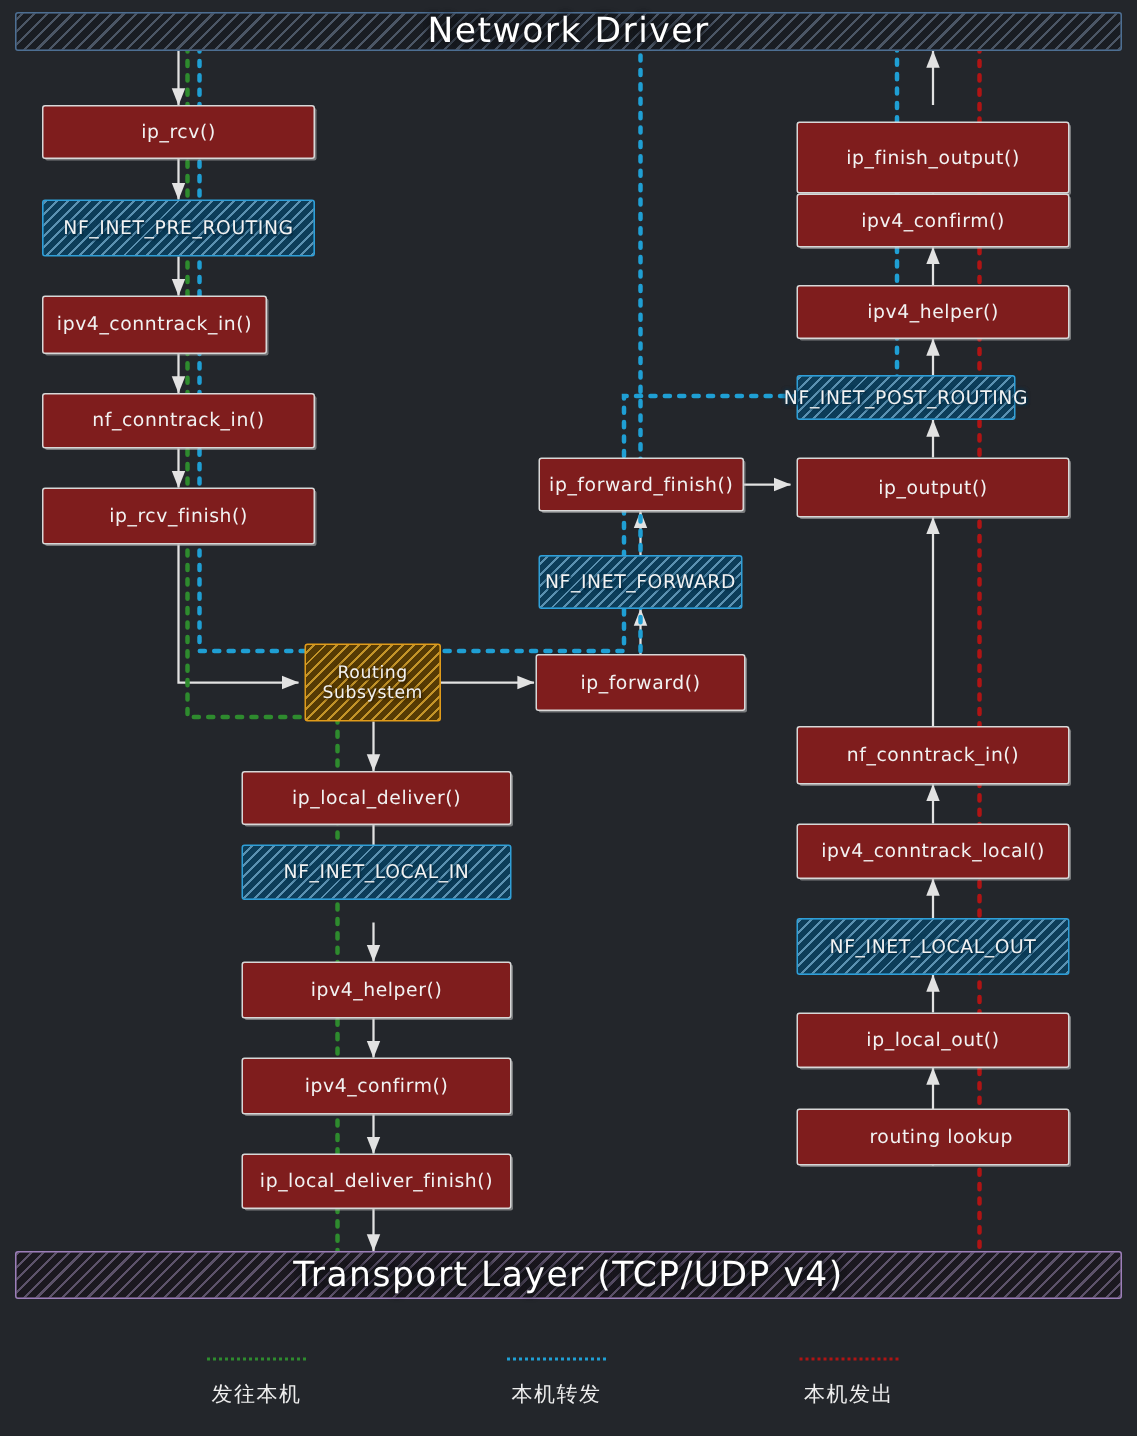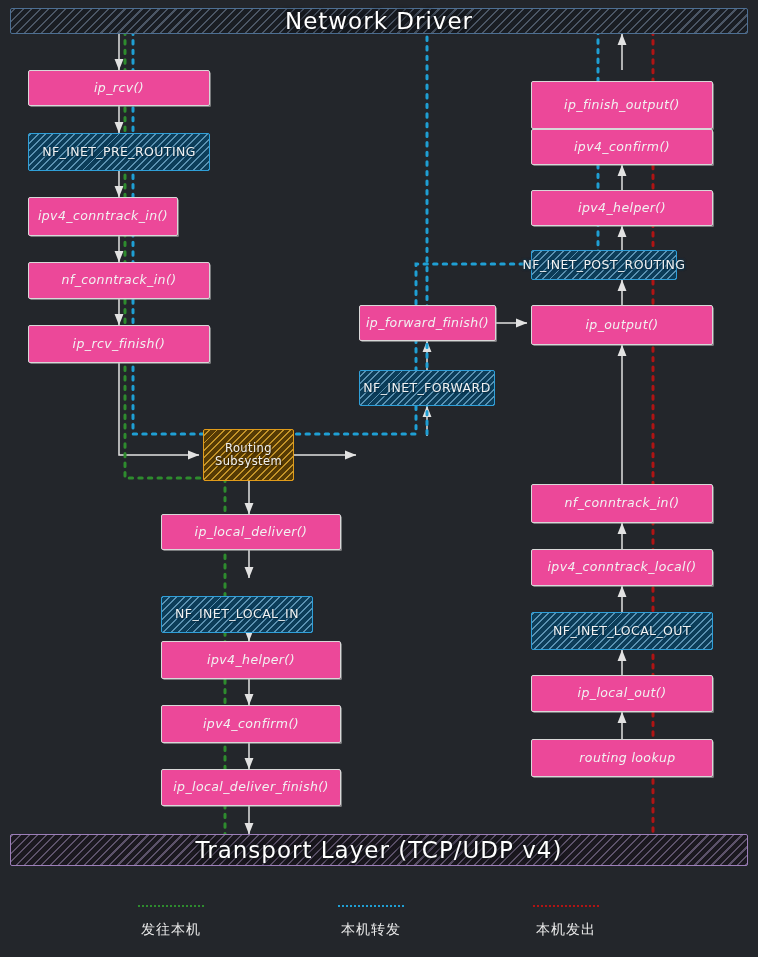--- a/index.html
+++ b/index.html
@@ -29,25 +29,24 @@
     justify-content: center;
     text-align: center;
     color: #f2f2f2;
     font-size: 12.5px;
     letter-spacing: 0.4px;
     z-index: 5;
     line-height: 1.15;
   }
   
   .node.plain {
-    background: #ec4899;
+    background: #7f1d1d;
     border: 1.6px solid #d8d8d8;
     border-radius: 2px;
     box-shadow: 1.5px 1.5px 0 -0.5px rgba(190,190,190,.55);
-    font-style: italic;
   }
   
   .node.hook {
     border: 1.6px solid #2f9fd8;
     background-color: #14628f;
     background-image: repeating-linear-gradient(
         -45deg,
         rgba(255,255,255,.30) 0px,
         rgba(255,255,255,.30) 1.4px,
         rgba(0,0,0,.38) 1.4px,
@@ -216,31 +215,34 @@
   </div>
   <div class="node plain" style="left:28px; top:325px; width:182px; height:38px;">
     <span class="lbl">ip_rcv_finish()</span>
   </div>
 
   <div class="node routing" style="left:203px; top:429px; width:91px; height:52px;">
     <span class="lbl" style="white-space:pre-line;">Routing
 Subsystem</span>
   </div>
 
+  <div class="node plain" style="left:357px; top:436px; width:140px; height:38px;">
+    <span class="lbl">ip_forward()</span>
+  </div>
   <div class="node hook" style="left:359px; top:370px; width:136px; height:36px;">
     <span class="lbl">NF_INET_FORWARD</span>
   </div>
   <div class="node plain" style="left:359px; top:305px; width:137px; height:36px;">
     <span class="lbl">ip_forward_finish()</span>
   </div>
 
   <div class="node plain" style="left:161px; top:514px; width:180px; height:36px;">
     <span class="lbl">ip_local_deliver()</span>
   </div>
-  <div class="node hook" style="left:161px; top:596px; width:152px; height:37px;">
+  <div class="node hook" style="left:161px; top:563px; width:180px; height:37px;">
     <span class="lbl">NF_INET_LOCAL_IN</span>
   </div>
   <div class="node plain" style="left:161px; top:641px; width:180px; height:38px;">
     <span class="lbl">ipv4_helper()</span>
   </div>
   <div class="node plain" style="left:161px; top:705px; width:180px; height:38px;">
     <span class="lbl">ipv4_confirm()</span>
   </div>
   <div class="node plain" style="left:161px; top:769px; width:180px; height:37px;">
     <span class="lbl">ip_local_deliver_finish()</span>

